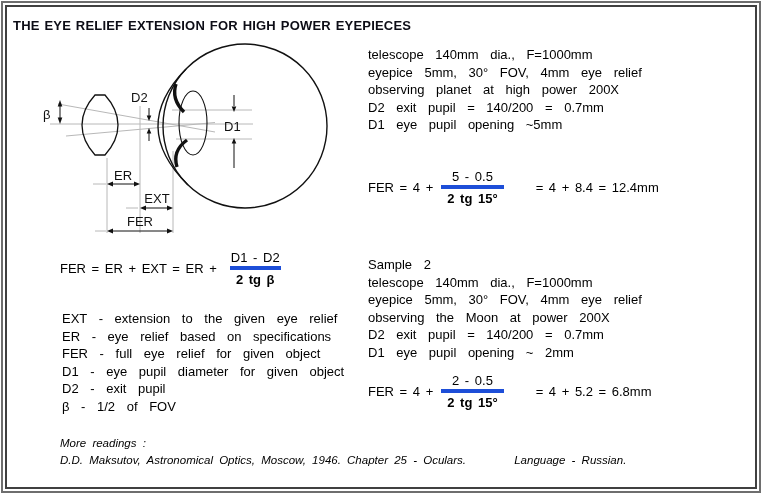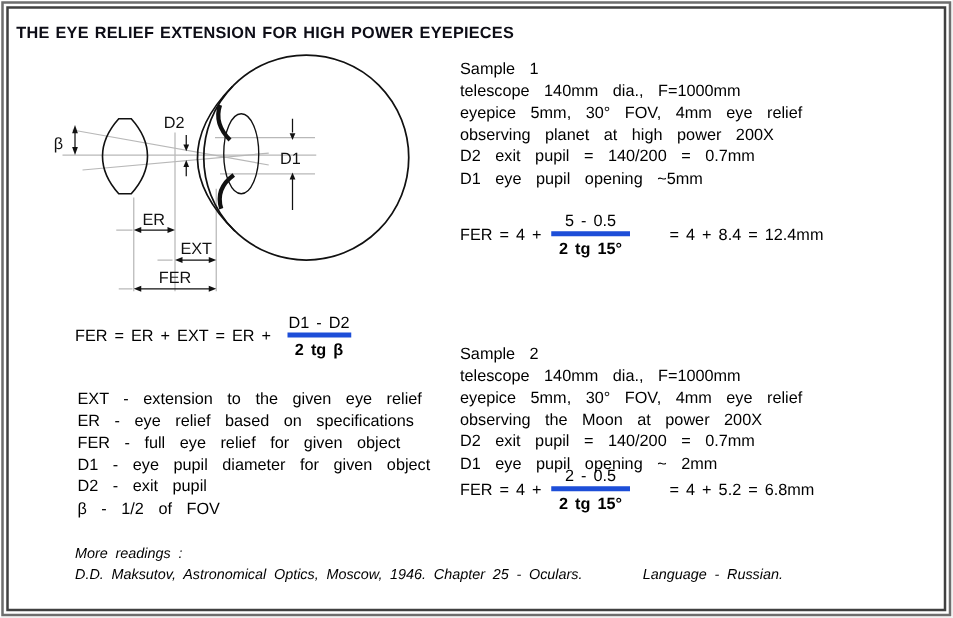--- a/index.html
+++ b/index.html
@@ -122,38 +122,37 @@
   <div class="textblock" style="left:62px; top:310px;">
     <div>EXT - extension to the given eye relief</div>
     <div>ER - eye relief based on specifications</div>
     <div>FER - full eye relief for given object</div>
     <div>D1 - eye pupil diameter for given object</div>
     <div>D2 - exit pupil</div>
     <div>β - 1/2 of FOV</div>
   </div>
 
   <div class="textblock" style="left:368px; top:46px;">
-    <div>Sample 1</div>
     <div>telescope 140mm dia., F=1000mm</div>
     <div>eyepice 5mm, 30° FOV, 4mm eye relief</div>
     <div>observing planet at high power 200X</div>
     <div>D2 exit pupil = 140/200 = 0.7mm</div>
     <div>D1 eye pupil opening ~5mm</div>
   </div>
 
   <div class="formula" style="left:368px; top:170px;">
     <span>FER = 4 +</span>
     <span class="frac">
       <span class="num">5 - 0.5</span>
       <span class="den">2 tg 15°</span>
     </span>
     <span class="rhs">= 4 + 8.4 = 12.4mm</span>
   </div>
 
-  <div class="textblock" style="left:368px; top:256px;margin-top:18px;">
+  <div class="textblock" style="left:368px; top:256px;">
     <div>Sample 2</div>
     <div>telescope 140mm dia., F=1000mm</div>
     <div>eyepice 5mm, 30° FOV, 4mm eye relief</div>
     <div>observing the Moon at power 200X</div>
     <div>D2 exit pupil = 140/200 = 0.7mm</div>
     <div>D1 eye pupil opening ~ 2mm</div>
   </div>
 
   <div class="formula" style="left:368px; top:374px;">
     <span>FER = 4 +</span>

